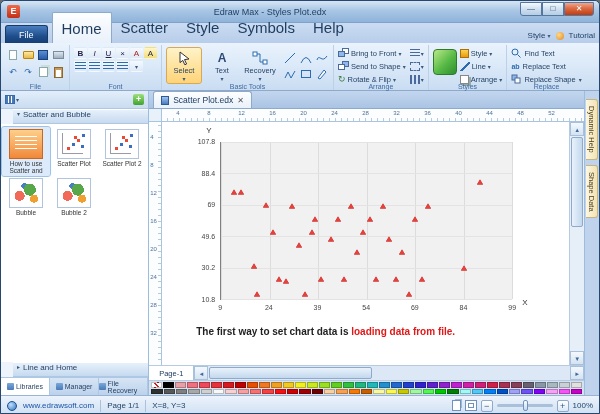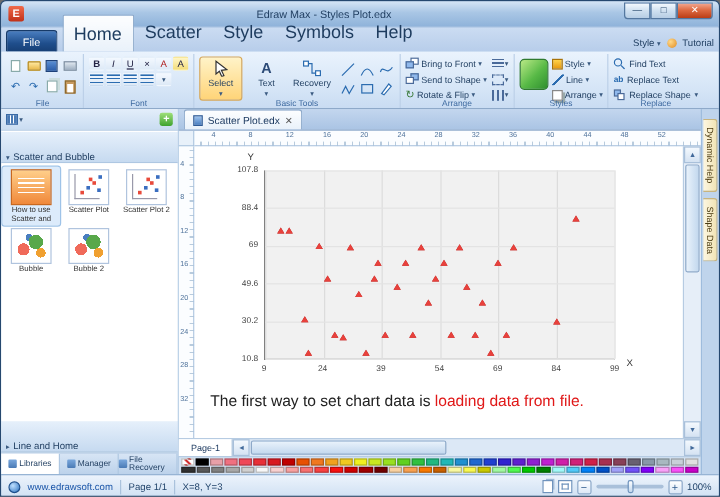--- a/index.html
+++ b/index.html
@@ -82,21 +82,21 @@
 
   
   .main { display:flex; height:304px; }
 
   
   .left { width:150px; background:#eef4fb; border-right:1px solid #9ebcdd; display:flex; flex-direction:column; }
   .lp-toolbar { height:18px; background:linear-gradient(#e3eefa,#c9dcf1); border-bottom:1px solid #aec7e2; display:flex; align-items:center; gap:3px; padding:0 4px; }
   .tb-ic { display:flex; align-items:center; gap:1px; font-size:8px; color:#2f5a8c; }
   .book-ic { width:10px; height:9px; background:repeating-linear-gradient(90deg,#4a7ab5 0 2px,#fff 2px 3px); border:1px solid #3a6aa5; }
   .plus-ic { width:11px; height:11px; border-radius:2px; background:linear-gradient(#9fe07a,#3fa22f); color:#fff; font-size:9px; line-height:10px; text-align:center; font-weight:bold; margin-left:auto; }
-  .sechdr { height:27px; background:linear-gradient(#e6f0fb,#c6daf0); border-top:1px solid #fff; border-bottom:1px solid #aec7e2; display:flex; align-items:flex-end; font-size:8px; color:#1e3c5f; padding:0 4px; gap:3px; }
+  .sechdr { height:15px; background:linear-gradient(#e6f0fb,#c6daf0); border-top:1px solid #fff; border-bottom:1px solid #aec7e2; display:flex; align-items:flex-start; font-size:8px; color:#1e3c5f; padding:0 4px; gap:3px;margin-left:12px; }
   .lib-items { flex:1; background:#fff; padding:3px 1px; display:flex; flex-wrap:wrap; align-content:flex-start; }
   .lib-item { width:48px; padding:2px 1px; display:flex; flex-direction:column; align-items:center; border-radius:2px; }
   .lib-item.selected { background:#dcebfb; outline:1px solid #9ec3e8; }
   .thumb { width:34px; height:30px; background:#fff; border:1px solid #b0c4de; position:relative; }
   .t-doc { background:linear-gradient(#ffcf8a,#f0883a); border-color:#c86820; }
   .t-doc::after { content:""; position:absolute; left:5px; top:6px; width:22px; height:14px; background:repeating-linear-gradient(#fff 0 1px, transparent 1px 4px); }
   .t-scatter::before { content:""; position:absolute; left:4px; top:3px; bottom:4px; width:20px; border-left:1px solid #99a; border-bottom:1px solid #99a; }
   .t-scatter::after { content:""; position:absolute; left:9px; bottom:8px; width:3px; height:3px; background:#e84a3a; box-shadow:5px -4px 0 #3a6ec0, 10px -8px 0 #e84a3a, 14px -2px 0 #3a6ec0, 7px -11px 0 #e84a3a, 15px -13px 0 #3a6ec0; }
   .t-bubble::after { content:""; position:absolute; inset:0; background:
       radial-gradient(circle at 30% 60%, #f06a5a 0 5px, transparent 5px),
@@ -130,21 +130,21 @@
   .plot { position:absolute; left:36px; top:16px; width:292px; height:158px; background:#f1f1f1; border-left:1px solid #808080; border-bottom:1px solid #808080; }
   .gv { position:absolute; top:0; bottom:0; width:1px; background:#dcdcdc; }
   .gh { position:absolute; left:0; right:0; height:1px; background:#e3e3e3; }
   .pt { position:absolute; width:0; height:0; border-left:3px solid transparent; border-right:3px solid transparent; border-bottom:5px solid #e8413c; transform:translate(-50%,50%); filter:drop-shadow(0 0 0.4px #a01818); }
   .ytitle { position:absolute; left:22px; top:0; font-size:8px; color:#333; }
   .xtitle { position:absolute; left:338px; top:172px; font-size:8px; color:#333; }
   .ylab { position:absolute; right:2px; font-size:7px; color:#444; }
   .ylabels { position:absolute; left:0; top:16px; width:33px; height:158px; }
   .xlabels { position:absolute; left:36px; top:178px; width:292px; }
   .xlab { position:absolute; transform:translateX(-50%); font-size:7px; color:#444; }
-  .doc-text { position:absolute; left:13px; font-size:13px; color:#222; white-space:nowrap; }
+  .doc-text { position:absolute; left:34px; font-size:10px; color:#222; white-space:nowrap;font-weight:bold; }
   .red { color:#e01818; }
 
   
   .vscroll { width:15px; background:#e6eef8; border-left:1px solid #b6cbe2; display:flex; flex-direction:column; }
   .sarrow { height:14px; text-align:center; font-size:6px; color:#41699a; line-height:14px; background:linear-gradient(#f4f9fe,#d4e2f2); border:1px solid #a9c0da; }
   .vthumb { height:90px; margin:1px; background:linear-gradient(90deg,#e9f2fb,#c3d8ee); border:1px solid #8ea9c9; border-radius:2px; }
   .pagerow { height:15px; display:flex; background:#dce8f6; border-top:1px solid #b6cbe2; align-items:stretch; }
   .page-tab { display:flex; align-items:center; padding:0 10px; font-size:7.5px; color:#17355c; background:#fff; border-right:1px solid #a9c0da; }
   .hscroll { flex:1; display:flex; }
   .harrow { width:14px; font-size:6px; color:#41699a; text-align:center; line-height:14px; background:linear-gradient(#f4f9fe,#d4e2f2); border:1px solid #a9c0da; }

